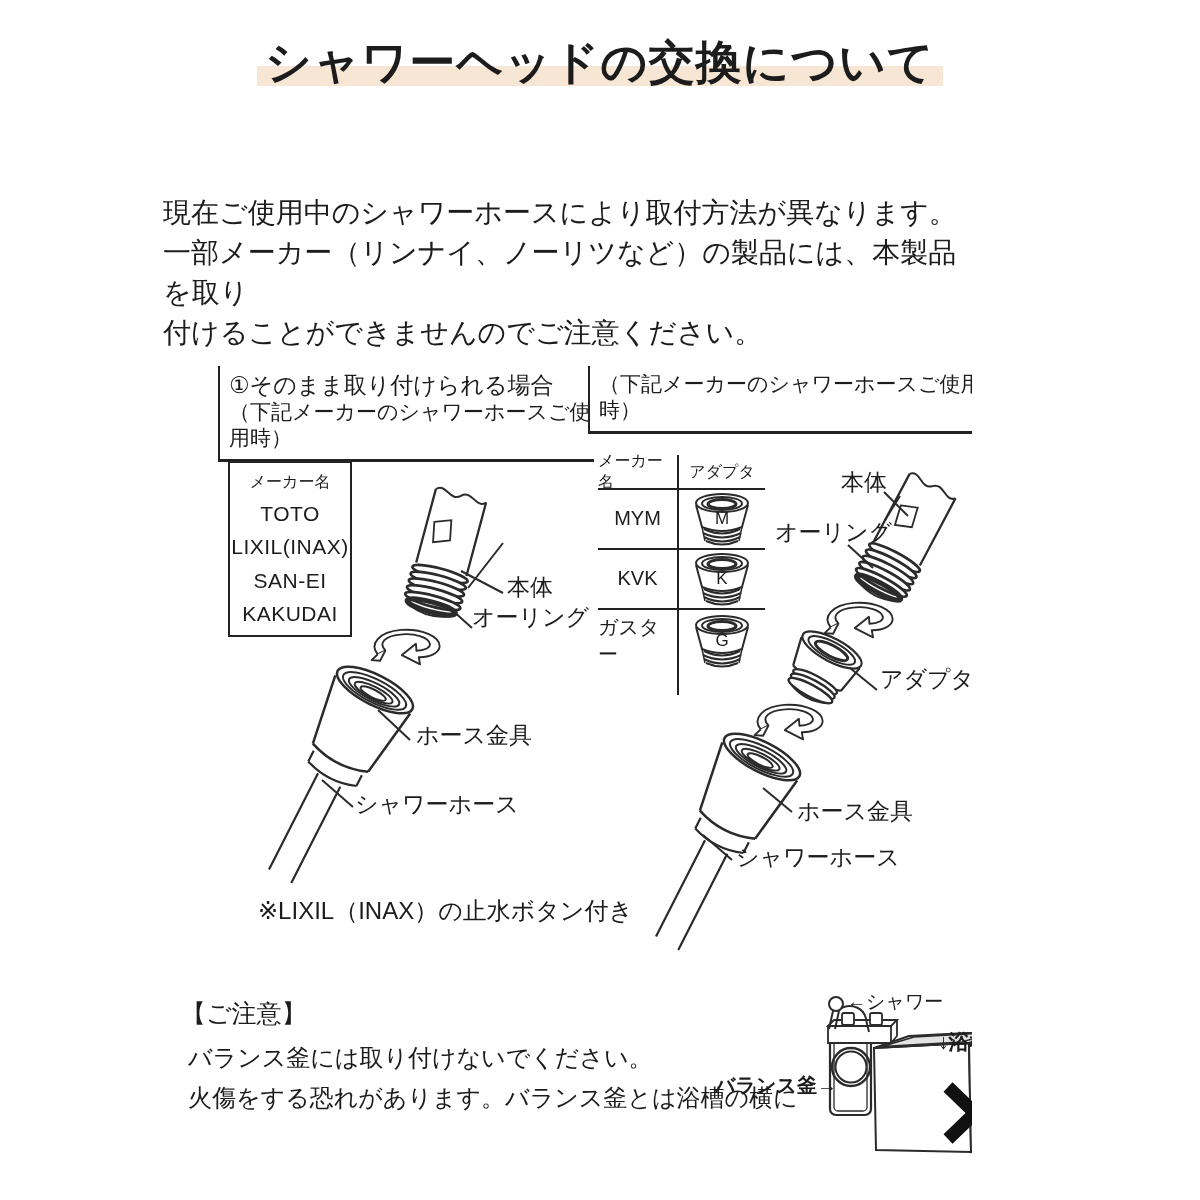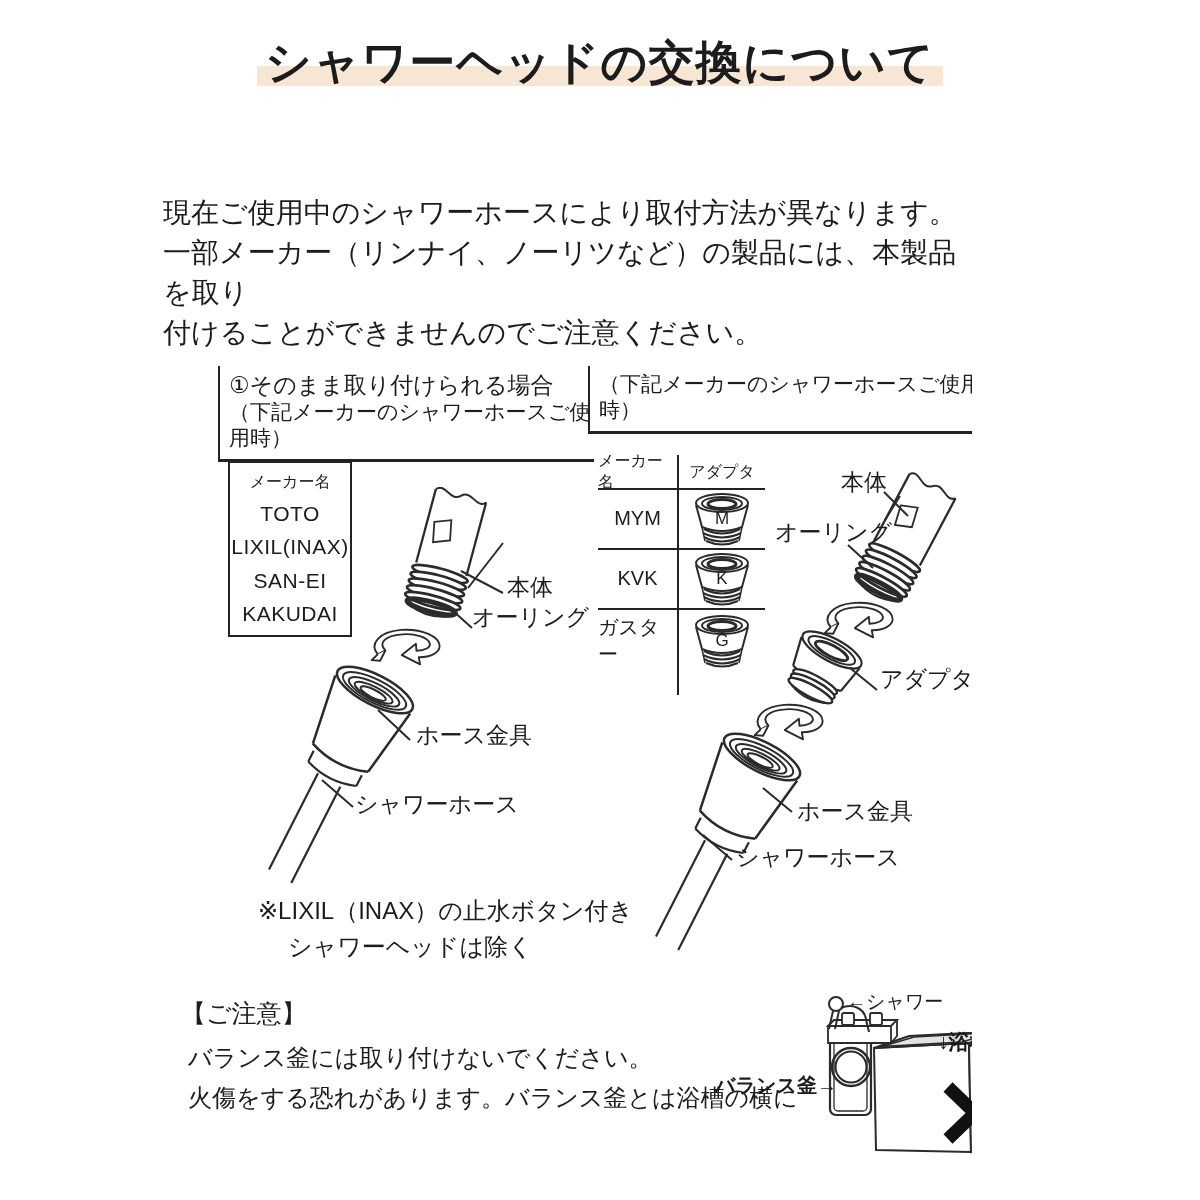--- a/index.html
+++ b/index.html
@@ -186,21 +186,20 @@
   </svg>
 
   <div class="dlabel" style="left:841px;top:469px;">本体</div>
   <div class="dlabel" style="left:775px;top:519px;">オーリング</div>
   <div class="dlabel" style="left:880px;top:666px;">アダプタ</div>
   <div class="dlabel" style="left:797px;top:798px;">ホース金具</div>
   <div class="dlabel" style="left:736px;top:844px;">シャワーホース</div>
 
   <div class="note">
     <div>※LIXIL（INAX）の止水ボタン付き</div>
-    <div class="l2">シャワーヘッドは除く</div>
   </div>
 
   <div class="caution-head">【ご注意】</div>
   <div class="caution-body">
     <div>バランス釜には取り付けないでください。</div>
     <div>火傷をする恐れがあります。バランス釜とは浴槽の横に</div>
   </div>
 
   <svg class="diag" style="left:700px;top:975px;" width="345" height="200" viewBox="0 0 345 200">
 

